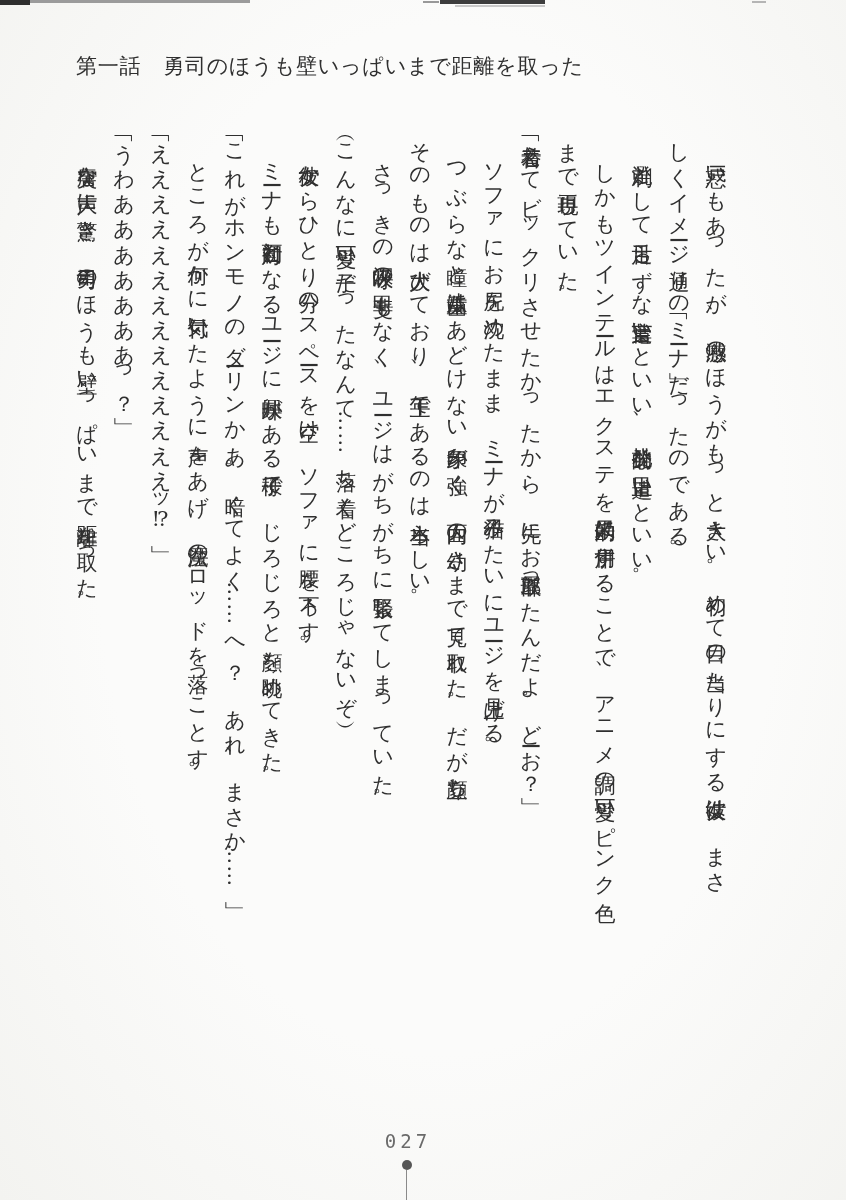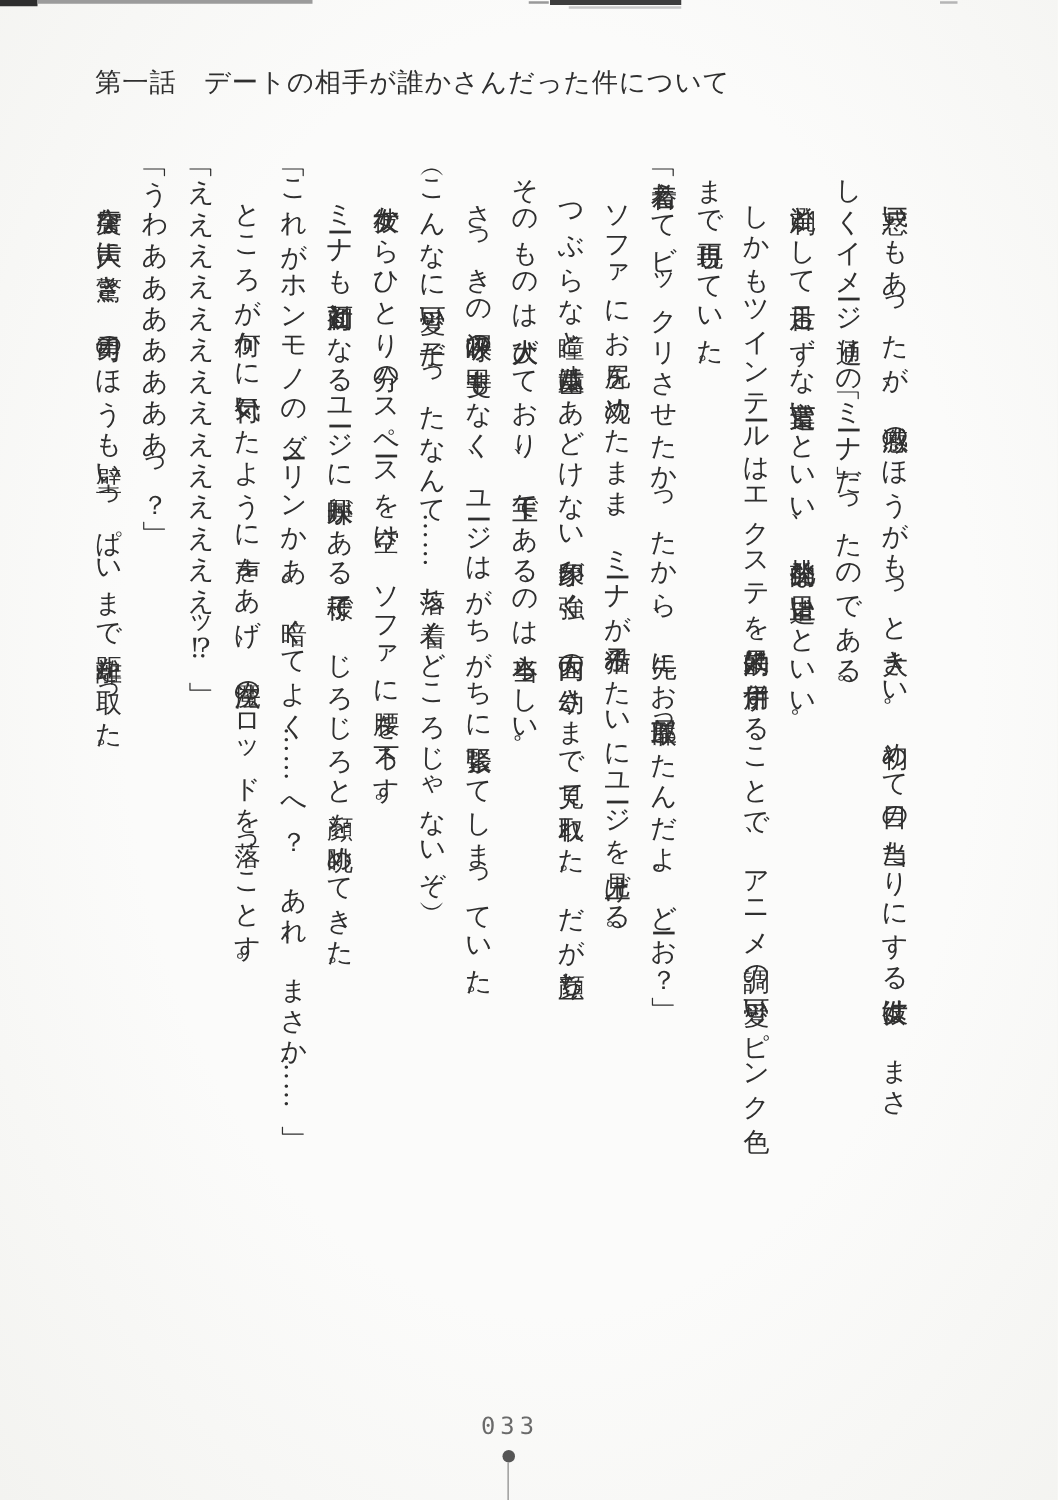--- a/index.html
+++ b/index.html
@@ -77,21 +77,21 @@
 
 <div class="page-surface"></div>
 
 <div class="artifact a1"></div>
 <div class="artifact a2"></div>
 <div class="artifact a3"></div>
 <div class="artifact a4"></div>
 <div class="artifact a5"></div>
 <div class="artifact a6"></div>
 
-<div class="chapter-header">第一話　デートの相手が誰かさんだった件について</div>
+<div class="chapter-header">第一話　勇司のほうも壁いっぱいまで距離を取った</div>
 
 <div class="text-block">
     <div class="line indent">戸惑いもあったが、感激のほうがもっと大きい。初めて目の当たりにする彼女は、まさ</div>
     <div class="line">しくイメージ通りの「ミーナ」だったのである。</div>
     <div class="line indent">溌剌として舌足らずな言葉遣いといい、挑発的な上目遣いといい。</div>
     <div class="line indent">しかもツインテールはエクステを効果的に併用することで、アニメ調の可愛いピンク色</div>
     <div class="line">まで再現していた。</div>
     <div class="line">「着替えてビックリさせたかったから、先にお部屋取ったんだよ。どーお？」</div>
     <div class="line indent">ソファにお尻を沈めたまま、ミーナが子猫みたいにユージを見上げる。</div>
     <div class="line indent">つぶらな瞳と八重歯はあどけない印象が強く、内面の幼さまで見て取れた。だが顔立ち</div>
@@ -100,15 +100,15 @@
     <div class="line">（こんなに可愛い子だったなんて……落ち着くどころじゃないぞ）</div>
     <div class="line indent">彼女からひとり分のスペースを空け、ソファに腰を下ろす。</div>
     <div class="line indent">ミーナも初対面となるユージに興味がある様子で、じろじろと顔を眺めてきた。</div>
     <div class="line">「これがホンモノのダーリンかあ。暗くてよく……へ？　あれ、まさか……」</div>
     <div class="line indent">ところが何かに気付いたように声をあげ、魔法のロッドを落っことす。</div>
     <div class="line">「ええええええええええええええッ⁉」</div>
     <div class="line">「うわあああああああっ？」</div>
     <div class="line indent">唐突な大声に驚き、勇司のほうも壁いっぱいまで距離を取った。</div>
   </div>
 
-<div class="footer-number">033</div>
+<div class="footer-number">027</div>
 <div class="footer-dot"></div>
 <div class="footer-rule"></div>
 
 </body></html>

